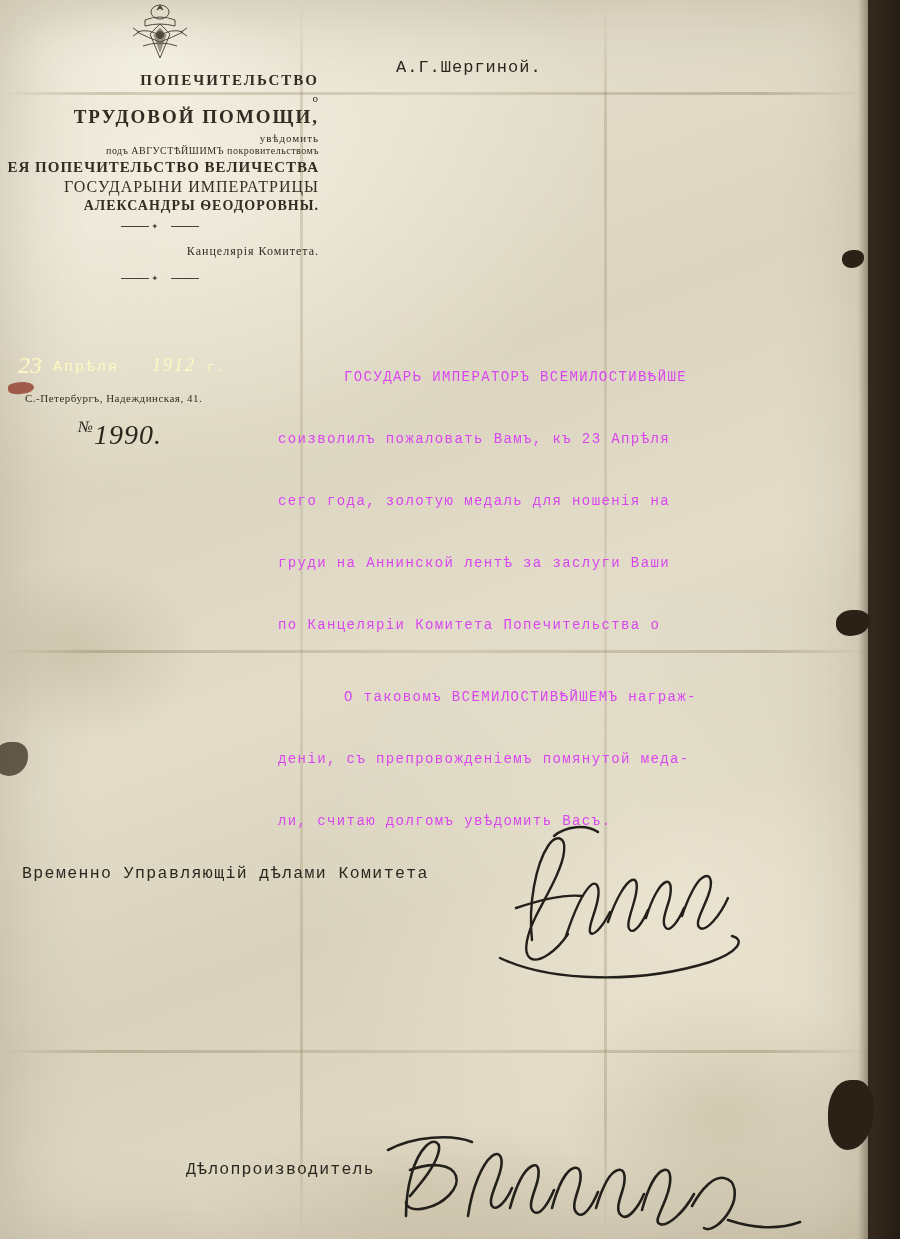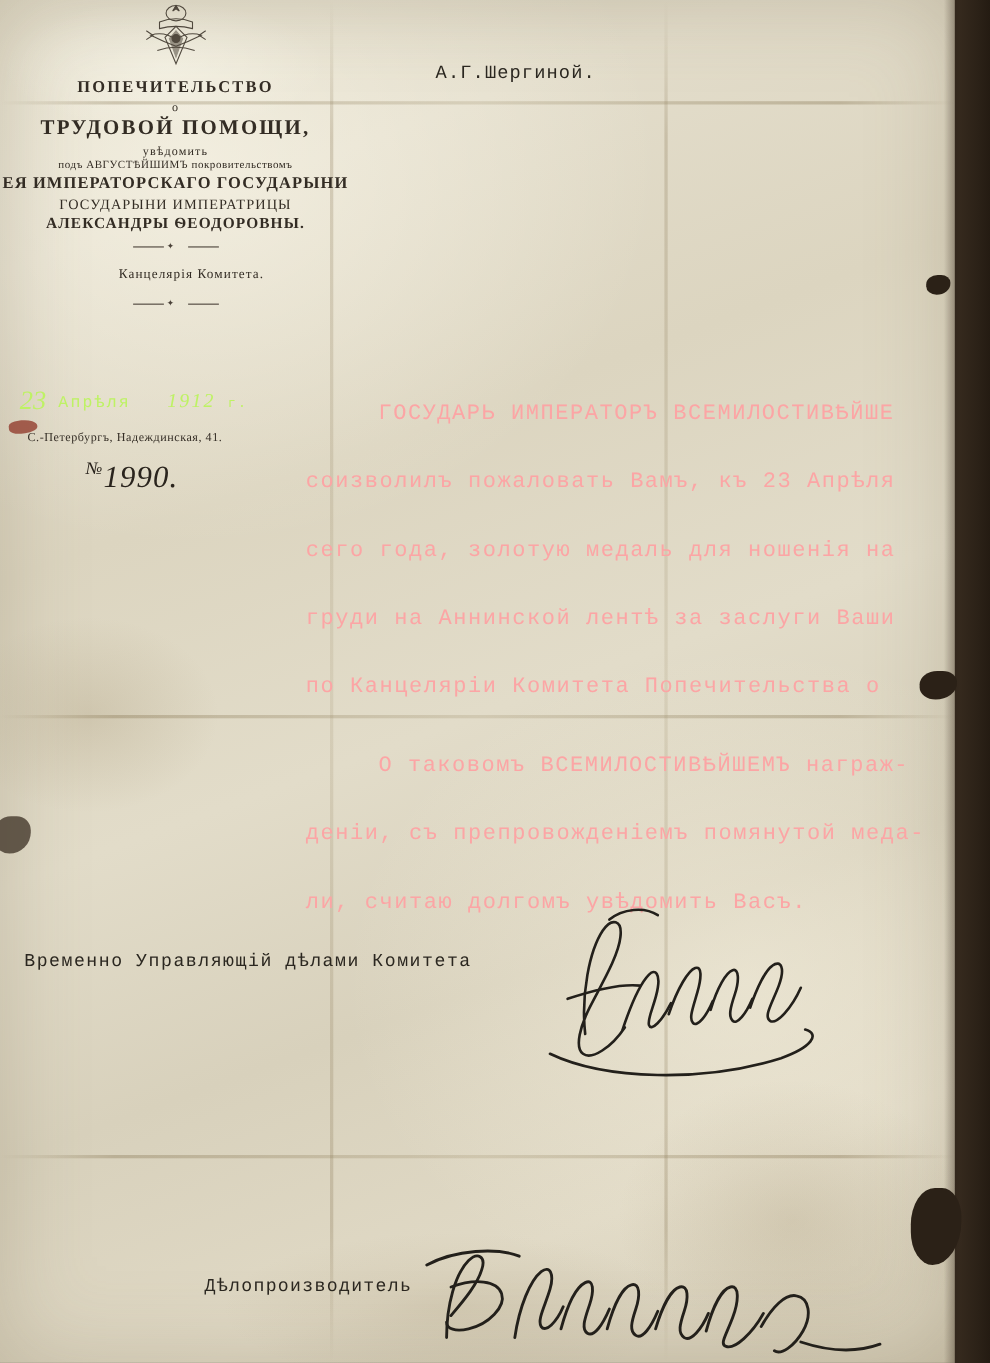--- a/index.html
+++ b/index.html
@@ -71,42 +71,42 @@
     border-radius: 50%;
     pointer-events: none;
   }
 
   
   .letterhead {
     position: absolute;
     left: 0;
     top: 0;
     width: 319px;
-    text-align: center;
+    text-align: right;
     color: #2b2620;
   }
   .crest {
     margin: 2px auto 6px auto;
     width: 74px;
     height: 64px;
     position: relative;
     opacity: 0.88;
   }
   .lh-line {
     font-family: "Liberation Serif", serif;
     letter-spacing: 1px;
     color: #332c24;
   }
   .lh-1 { font-size: 15px; font-weight: bold; letter-spacing: 2px; margin-top: 6px; }
   .lh-2 { font-size: 11px; margin: 3px 0 2px 0; }
   .lh-3 { font-size: 19px; font-weight: bold; letter-spacing: 2px; margin-bottom: 2px; }
   .lh-4 { font-size: 11px; letter-spacing: 1px; margin: 4px 0 1px 0; }
   .lh-5 { font-size: 10px; letter-spacing: 0.5px; }
   .lh-6 { font-size: 15px; font-weight: bold; letter-spacing: 1px; margin-top: 3px; }
-  .lh-7 { font-size: 13px; letter-spacing: 1px; margin-top: 2px; }
+  .lh-7 { font-size: 16px; letter-spacing: 1px; margin-top: 2px; }
   .lh-8 { font-size: 14px; font-weight: bold; letter-spacing: 1px; margin-top: 2px; }
   .lh-9 { font-size: 12px; letter-spacing: 1px; margin-top: 12px; padding-left: 29px; }
 
   .rule-orn {
     width: 78px;
     height: 11px;
     margin: 7px auto;
     position: relative;
   }
   .rule-orn:before, .rule-orn:after {
@@ -126,21 +126,21 @@
     font-size: 11px;
     color: #4a4138;
     line-height: 11px;
   }
 
   .date-row {
     position: absolute;
     left: 18px;
     top: 352px;
     width: 270px;
-    color: #bef264;
+    color: #fef9c3;
     font-family: "Liberation Mono", monospace;
     font-size: 15px;
     letter-spacing: 2px;
     white-space: nowrap;
   }
   .date-day {
     font-family: "Liberation Serif", serif;
     font-size: 24px;
     font-style: italic;
     letter-spacing: 0;
@@ -193,23 +193,23 @@
     font-size: 17px;
     letter-spacing: 1px;
     color: #2b2720;
   }
 
   .body {
     position: absolute;
     left: 278px;
     top: 352px;
     width: 570px;
-    color: #fca5a5;
-    font-family: "Liberation Mono", monospace;
-    font-size: 20px;
+    color: #d946ef;
+    font-family: "Liberation Mono", monospace;
+    font-size: 14px;
     letter-spacing: 1.4px;
     line-height: 50px;
   }
   .body p { margin: 0 0 12px 0; }
   .body .indent { display: inline-block; width: 66px; }
 
   .para2 { margin-top: 22px !important; }
 
   .signature-line {
     position: absolute;
@@ -279,21 +279,21 @@
           <path d="M64 26 L58 30 L64 34" fill="none"></path>
         </g>
       </svg>
     </div>
 
     <div class="lh-line lh-1">ПОПЕЧИТЕЛЬСТВО</div>
     <div class="lh-line lh-2">о</div>
     <div class="lh-line lh-3">ТРУДОВОЙ ПОМОЩИ,</div>
     <div class="lh-line lh-4">увѣдомить</div>
     <div class="lh-line lh-5">подъ АВГУСТѢЙШИМЪ покровительствомъ</div>
-    <div class="lh-line lh-6">ЕЯ ИМПЕРАТОРСКАГО ГОСУДАРЫНИ</div>
+    <div class="lh-line lh-6">ЕЯ ПОПЕЧИТЕЛЬСТВО ВЕЛИЧЕСТВА</div>
     <div class="lh-line lh-7">ГОСУДАРЫНИ ИМПЕРАТРИЦЫ</div>
     <div class="lh-line lh-8">АЛЕКСАНДРЫ ѲЕОДОРОВНЫ.</div>
 
     <div class="rule-orn">
       <span>✦</span>
     </div>
 
     <div class="lh-line lh-9">Канцелярія Комитета.</div>
 
     <div class="rule-orn" style="margin-top:14px;">

